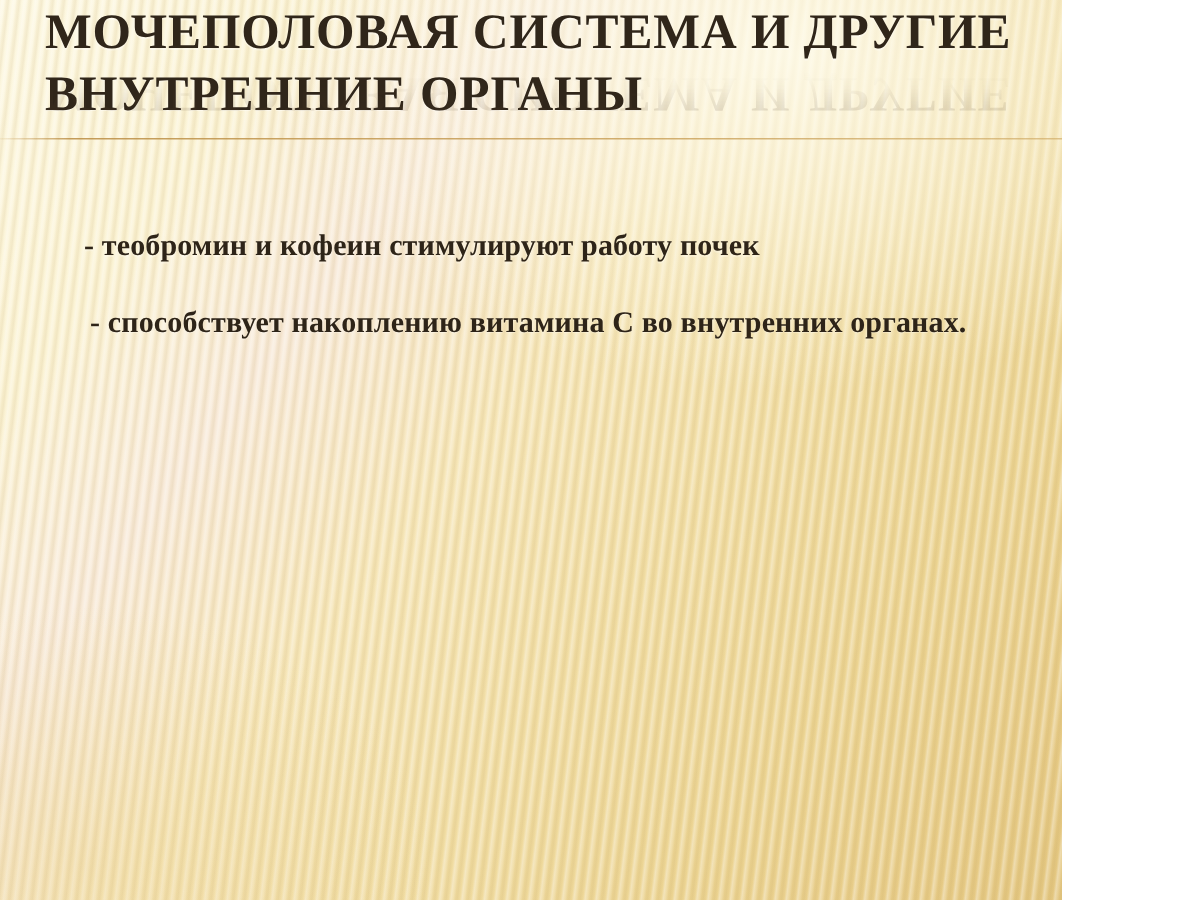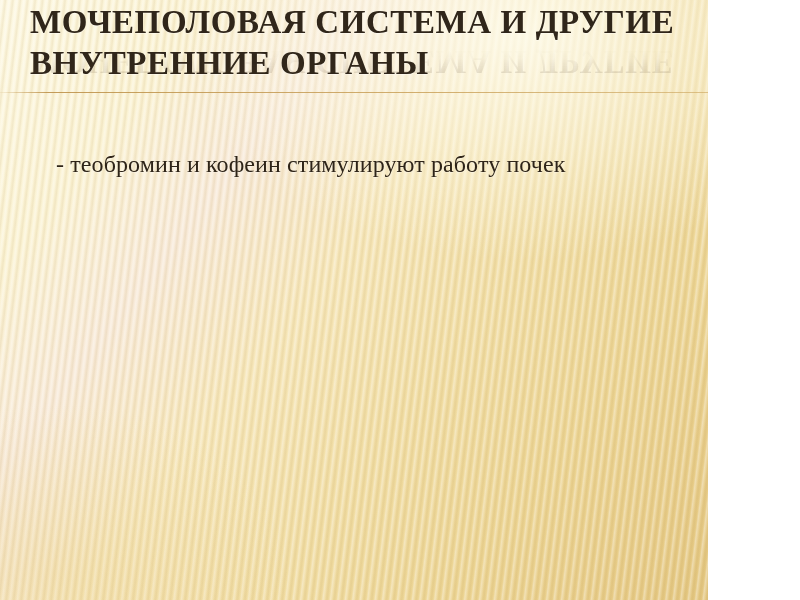--- a/index.html
+++ b/index.html
@@ -133,22 +133,22 @@
   .body-block {
     position: absolute;
     left: 44px;
     top: 146px;
     width: 716px;
     z-index: 4;
   }
   .bullet {
     margin: 0 0 14px 0;
     font-family: "Liberation Serif", "DejaVu Serif", serif;
-    font-weight: 400;
-    font-size: 24px;
+    font-weight: 700;
+    font-size: 20px;
     line-height: 37px;
     color: #2e2418;
     padding-left: 30px;
     text-indent: -18px;
     letter-spacing: 0.1px;
     text-shadow: 0 1px 0 rgba(255,255,255,0.28);
   }
   .bullet.b2 { padding-left: 40px; text-indent: -24px; }
   .bullet.b3 { padding-left: 40px; text-indent: -24px; }
 </style>
@@ -161,15 +161,16 @@
     <h1 class="title-text">Мочеполовая система и другие
 внутренние органы</h1>
     <div class="title-reflection" aria-hidden="true">Мочеполовая система и другие
 внутренние органы</div>
   </div>
 
   <div class="title-divider"></div>
 
   <div class="body-block">
     <p class="bullet b1">- теобромин и кофеин стимулируют работу почек</p>
+    <p class="bullet b3">-  способствует накоплению витамина С во внутренних  органах.</p>
   </div>
 
 </div>
 
 </body></html>

